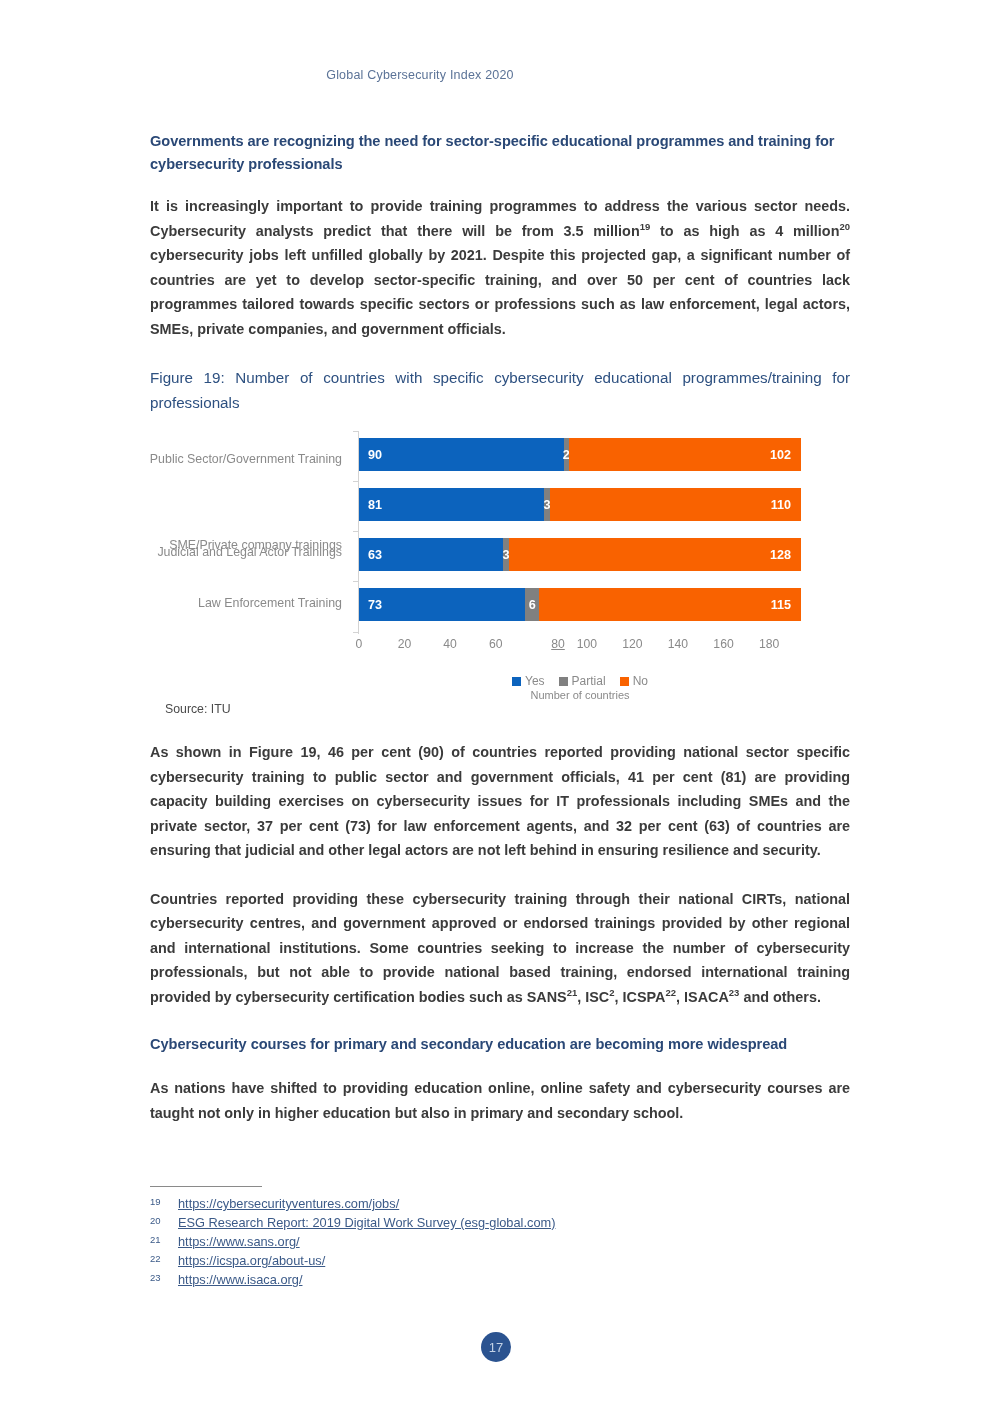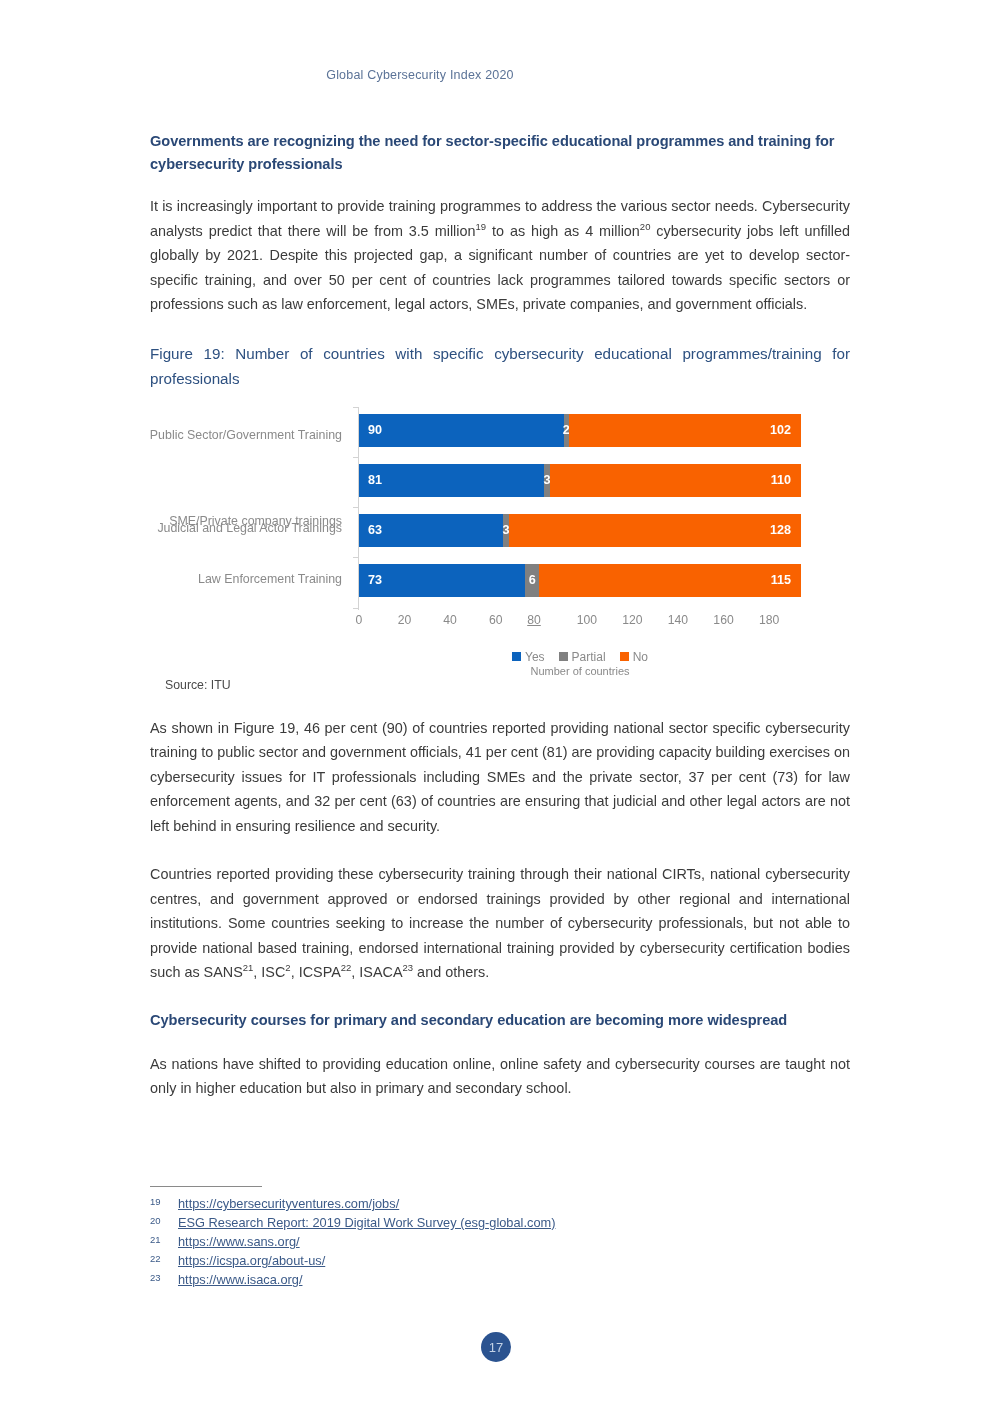--- a/index.html
+++ b/index.html
@@ -50,20 +50,21 @@
     letter-spacing: -0.05px;
   }
   h2.sec-heading.tight { margin-bottom: 20px; }
 
   p.body {
     font-size: 14.4px;
     line-height: 24.5px;
     color: #3b3b3b;
     margin: 0 0 24px 0;
     text-align: justify;
+    font-weight: bold;
   }
   p.body.last { margin-bottom: 0; }
   sup {
     font-size: 9.5px;
     vertical-align: super;
     line-height: 0;
   }
 
   h3.fig-caption {
     font-size: 15.2px;
@@ -323,21 +324,21 @@
             <div class="seg no" style="left: 179.99px; width: 262.01px;">
               <span class="val">115</span>
             </div>
           </div>
 
         <div class="x-ticks">
             <div class="x-tick" style="left: 0px;">0</div>
             <div class="x-tick" style="left: 45.567px;">20</div>
             <div class="x-tick" style="left: 91.134px;">40</div>
             <div class="x-tick" style="left: 136.701px;">60</div>
-            <div class="x-tick" style="left: 175px; text-decoration: underline;">80</div>
+            <div class="x-tick" style="left: 199px; text-decoration: underline;">80</div>
             <div class="x-tick" style="left: 227.835px;">100</div>
             <div class="x-tick" style="left: 273.402px;">120</div>
             <div class="x-tick" style="left: 318.969px;">140</div>
             <div class="x-tick" style="left: 364.536px;">160</div>
             <div class="x-tick" style="left: 410.103px;">180</div>
           </div>
 
         <div class="x-title">Number of countries</div>
 
         <div class="legend">

